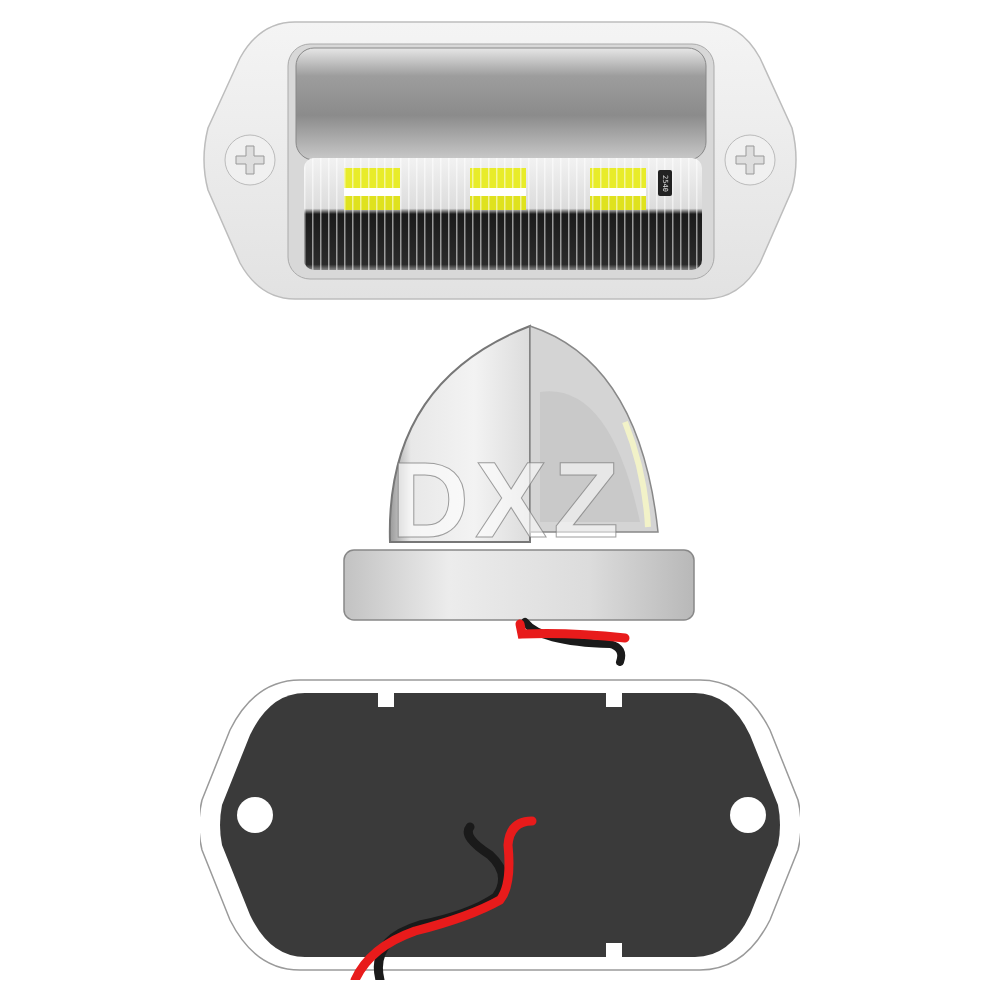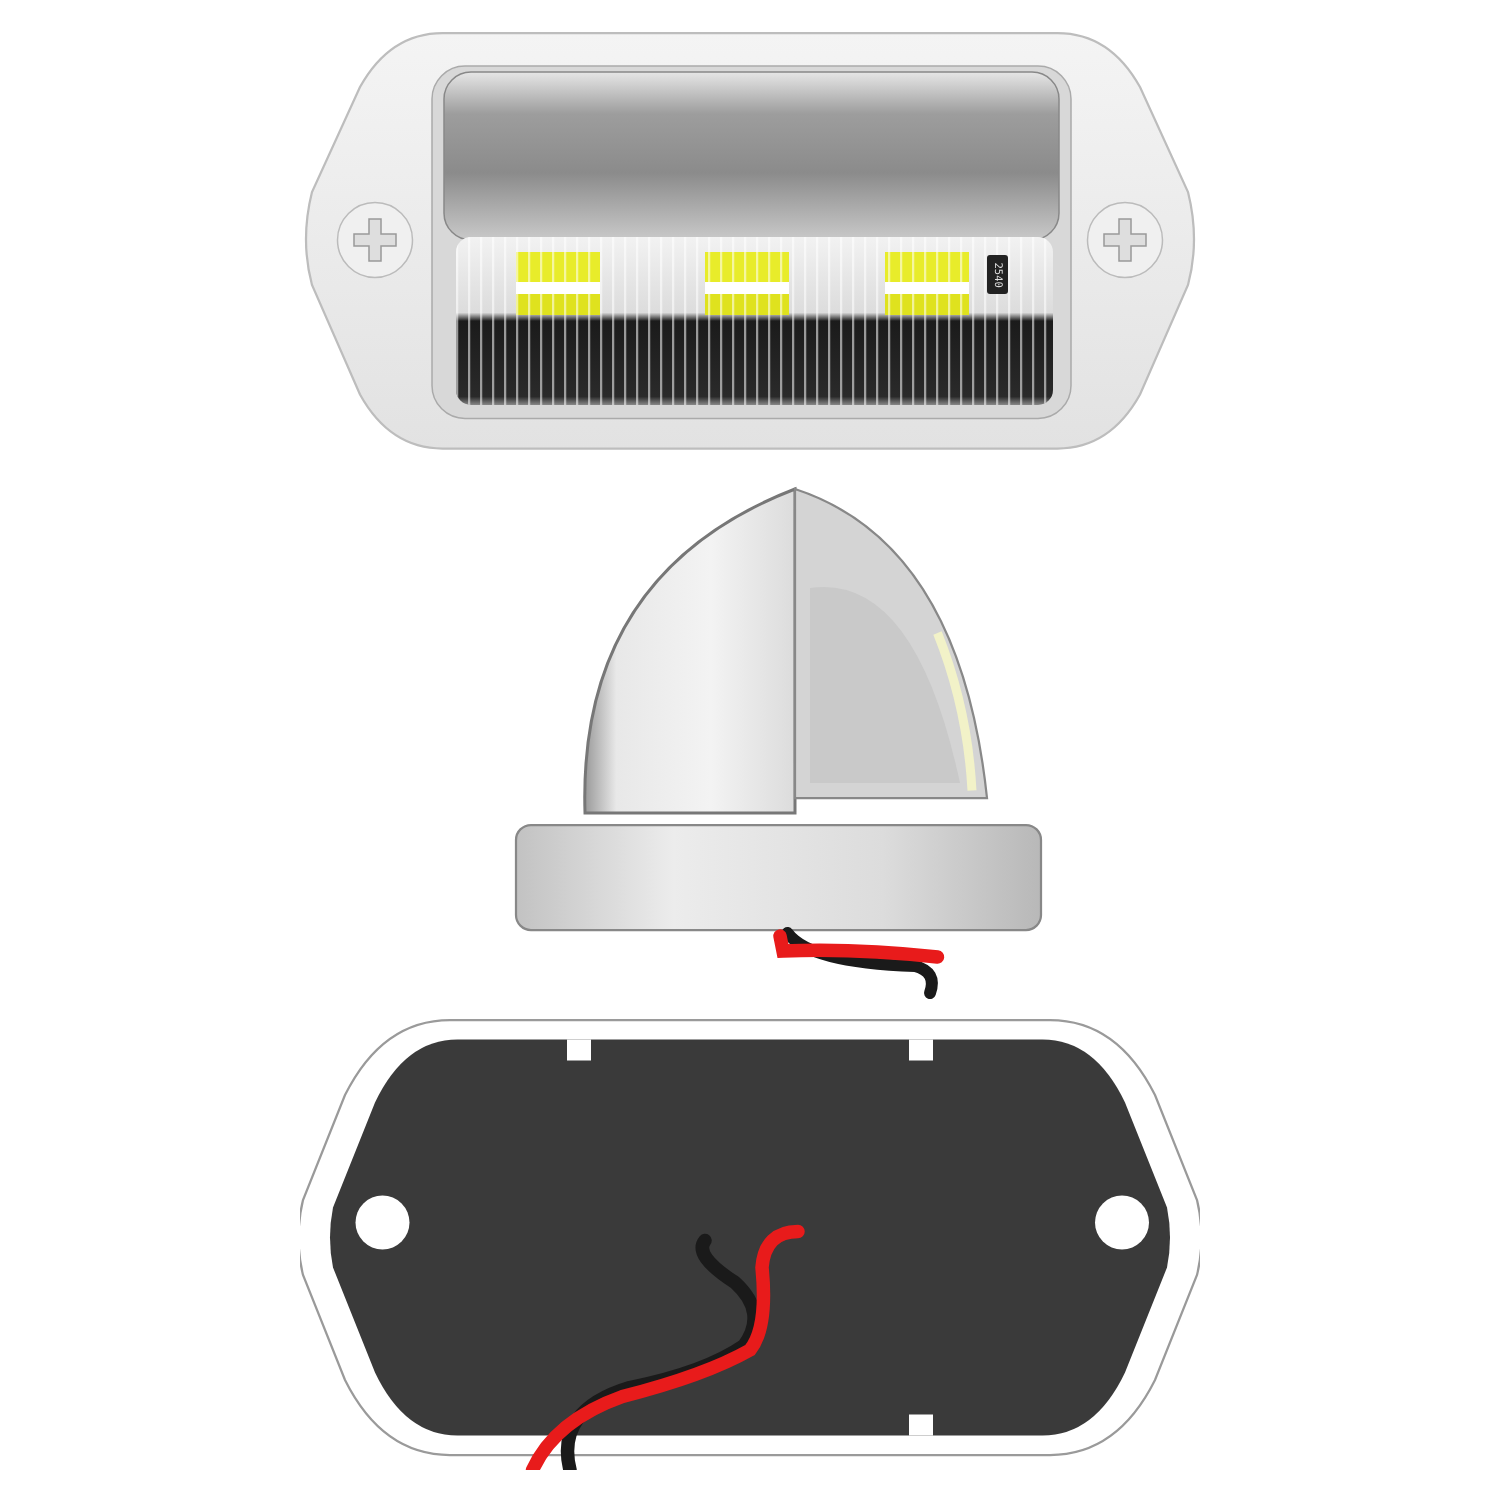--- a/index.html
+++ b/index.html
@@ -101,20 +101,21 @@
     <path d="M200 70 Q270 60 300 200 L200 200 Z" fill="#c9c9c9"></path>
     <path d="M285 100 Q305 150 308 205" stroke="#f2f2c8" stroke-width="6" fill="none"></path>
 
     <rect x="4" y="228" width="350" height="70" rx="10" fill="url(#base)" stroke="#888" stroke-width="1.5"></rect>
 
     <g>
       <path d="M185 300 Q200 320 270 322 Q285 326 280 340" stroke="#1a1a1a" stroke-width="8" fill="none" stroke-linecap="round"></path>
       <path d="M180 302 L182 312 Q230 310 285 316" stroke="#e81b1b" stroke-width="9" fill="none" stroke-linecap="round"></path>
     </g>
   </svg>
+  <div class="watermark" style="left:38px;top:123px;">DXZ</div>
 </div>
 
 <div class="abs" style="left:200px;top:675px;width:600px;height:305px;">
   <svg width="600" height="305" viewBox="0 0 600 305">
     <path d="M100 5 H500 Q545 5 570 55 L598 125 Q604 150 598 175 L570 245 Q545 295 500 295 H100 Q55 295 30 245 L2 175 Q-4 150 2 125 L30 55 Q55 5 100 5 Z" fill="#ffffff" stroke="#9a9a9a" stroke-width="1.5"></path>
     <path d="M105 18 H495 Q530 18 550 60 L578 130 Q582 150 578 170 L550 240 Q530 282 495 282 H105 Q70 282 50 240 L22 170 Q18 150 22 130 L50 60 Q70 18 105 18 Z" fill="#3a3a3a"></path>
 
     <rect x="178" y="18" width="16" height="14" fill="#ffffff"></rect>
     <rect x="406" y="18" width="16" height="14" fill="#ffffff"></rect>
     <rect x="406" y="268" width="16" height="14" fill="#ffffff"></rect>

